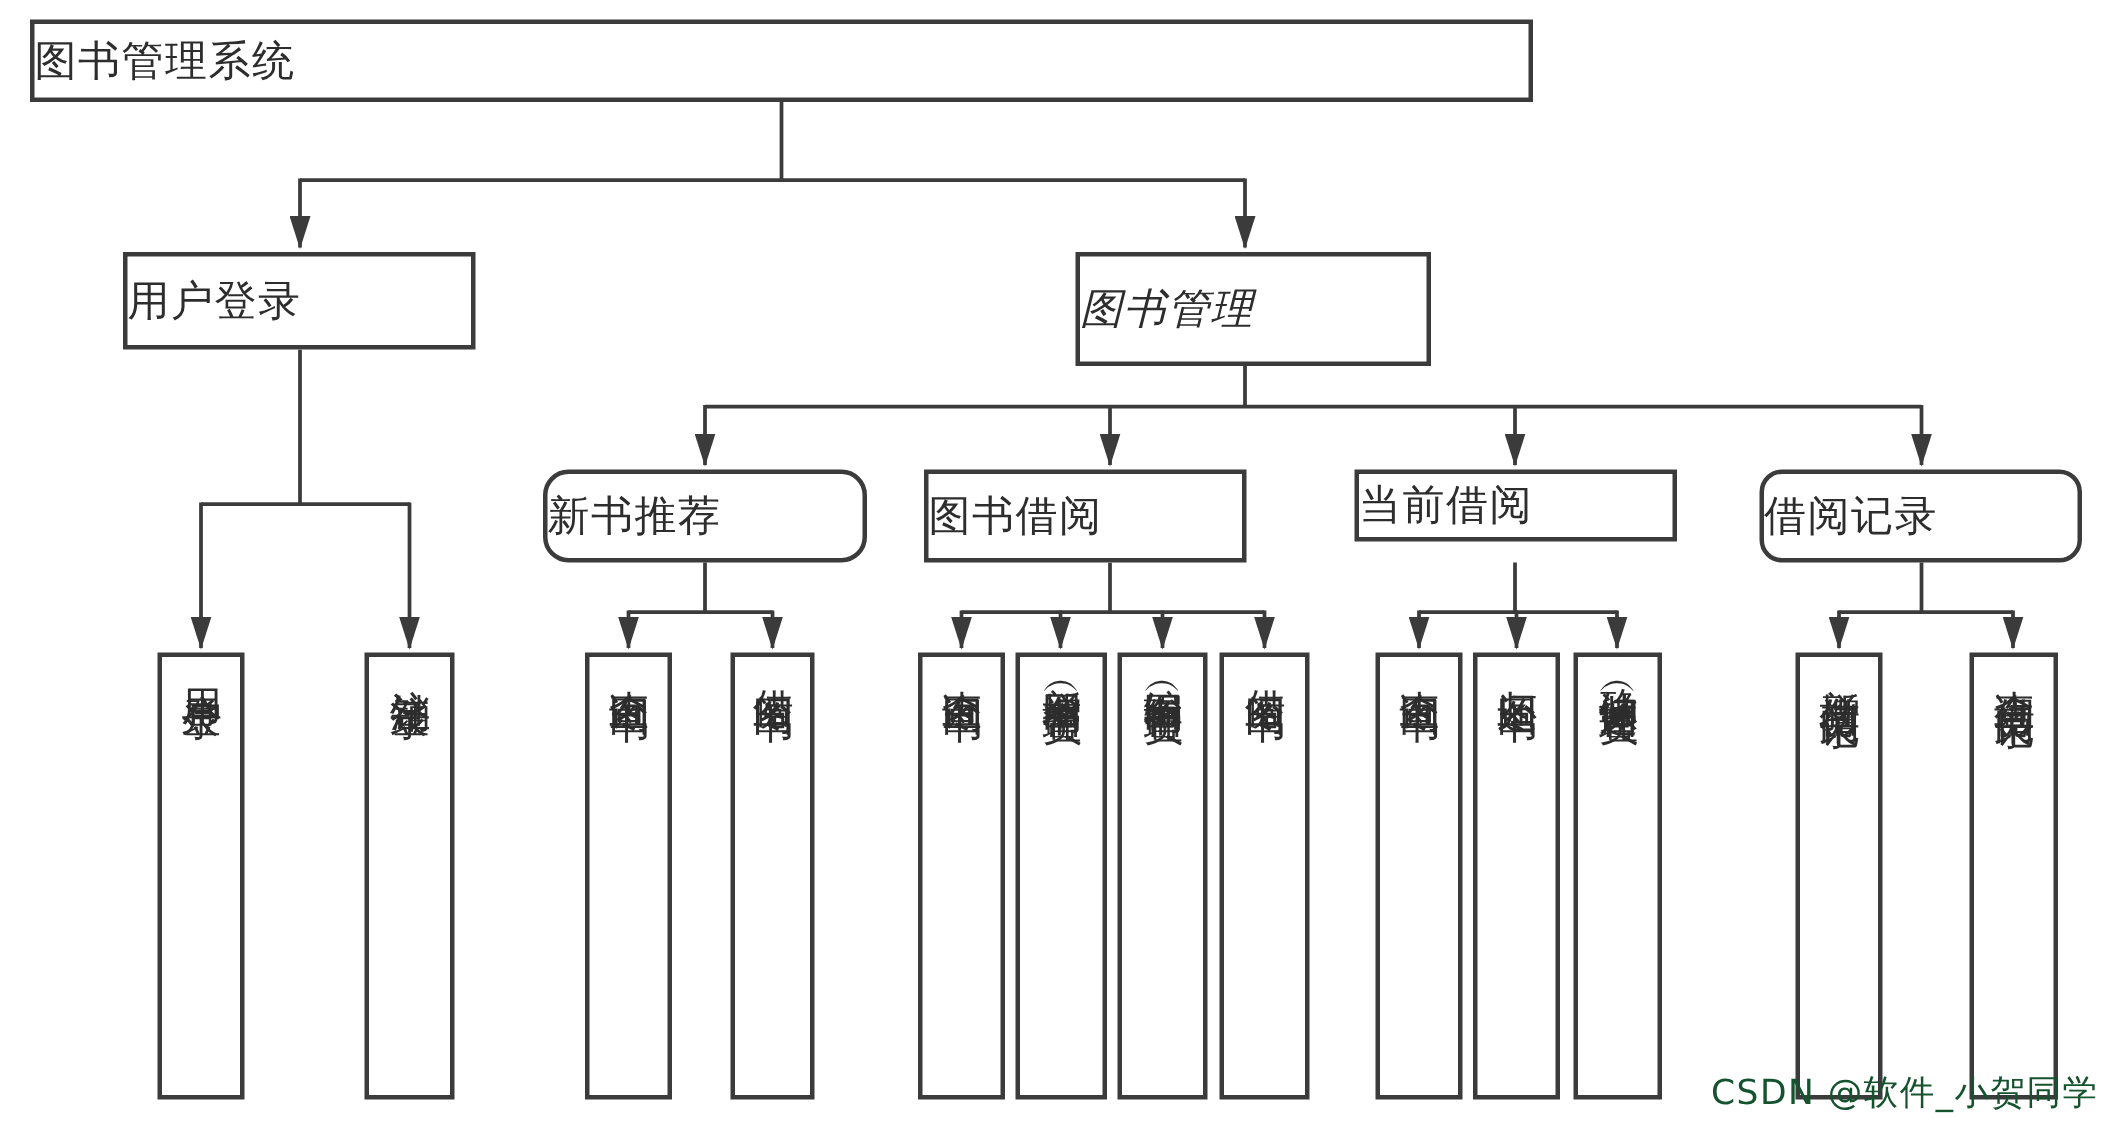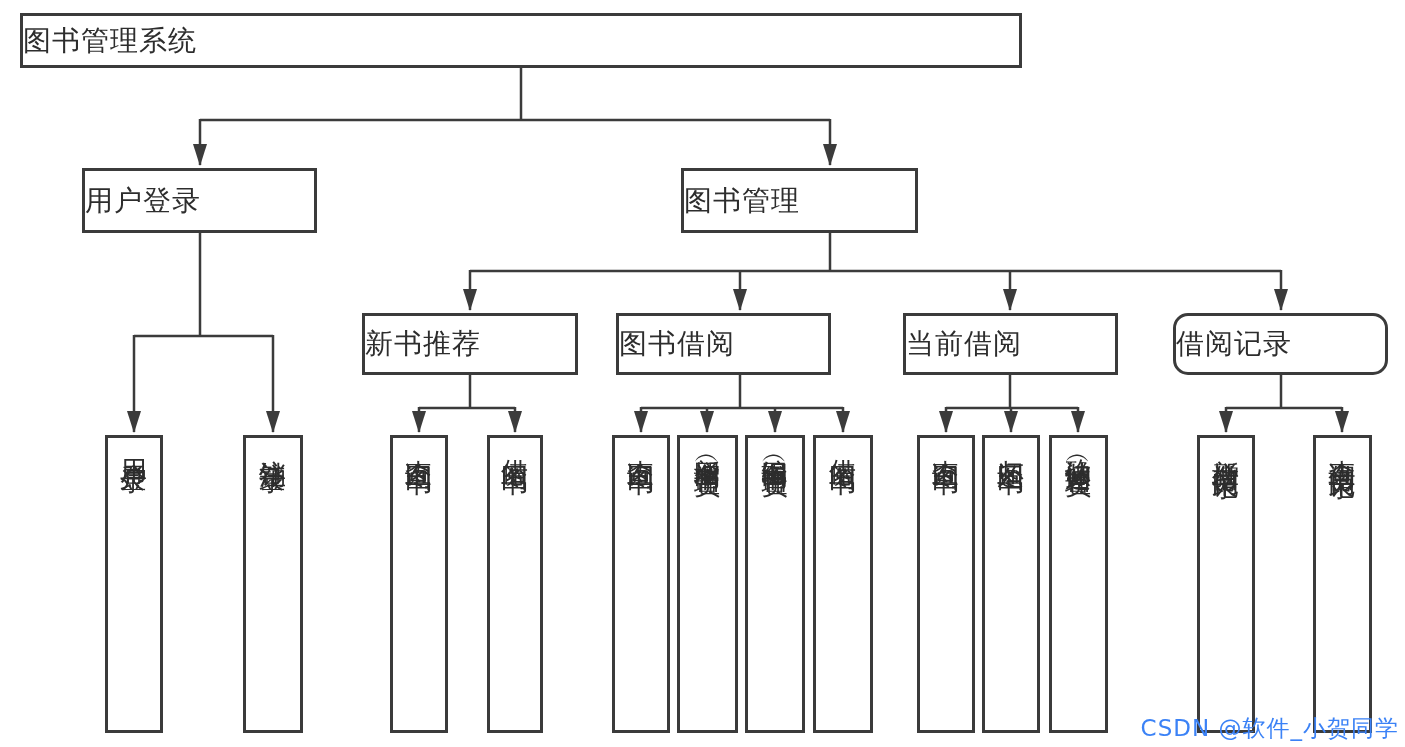--- a/index.html
+++ b/index.html
@@ -40,21 +40,21 @@
     font-size: 27px;
     letter-spacing: 3px;
     line-height: 1;
   }
   .leaf.long { letter-spacing: 2px; font-size: 26px; }
   .watermark {
     position: absolute;
     right: 6px;
     bottom: 3px;
     font-size: 23px;
-    color: #3b82f6;
+    color: #14532d;
     letter-spacing: 1px;
     z-index: 5;
     white-space: nowrap;
   }
 </style>
 </head>
 <body>
 
 <div class="canvas">
 
@@ -108,31 +108,31 @@
     </g>
   </svg>
 
   <div class="box hbox" style="left:20px; top:13px; width:1002px; height:55px;">
     <span>图书管理系统</span>
   </div>
 
   <div class="box hbox" style="left:82px; top:168px; width:235px; height:65px;">
     <span>用户登录</span>
   </div>
-  <div class="box hbox" style="left:681px; top:168px; width:237px; height:65px;">
+  <div class="box hbox" style="left:717px; top:168px; width:237px; height:76px;font-style:italic;">
     <span>图书管理</span>
   </div>
 
-  <div class="box hbox" style="left:362px; top:313px; width:216px; height:62px;">
+  <div class="box hbox" style="left:362px; top:313px; width:216px; height:62px;border-radius:17px;">
     <span>新书推荐</span>
   </div>
   <div class="box hbox" style="left:616px; top:313px; width:215px; height:62px;">
     <span>图书借阅</span>
   </div>
-  <div class="box hbox" style="left:903px; top:313px; width:215px; height:62px;">
+  <div class="box hbox" style="left:903px; top:313px; width:215px; height:48px;">
     <span>当前借阅</span>
   </div>
   <div class="box hbox" style="left:1173px; top:313px; width:215px; height:62px;border-radius:15px;">
     <span>借阅记录</span>
   </div>
 
   <div class="box leaf" style="left:105px; top:435px; width:58px; height:298px;">
     <span>用户登录</span>
   </div>
   <div class="box leaf" style="left:243px; top:435px; width:60px; height:298px;">

